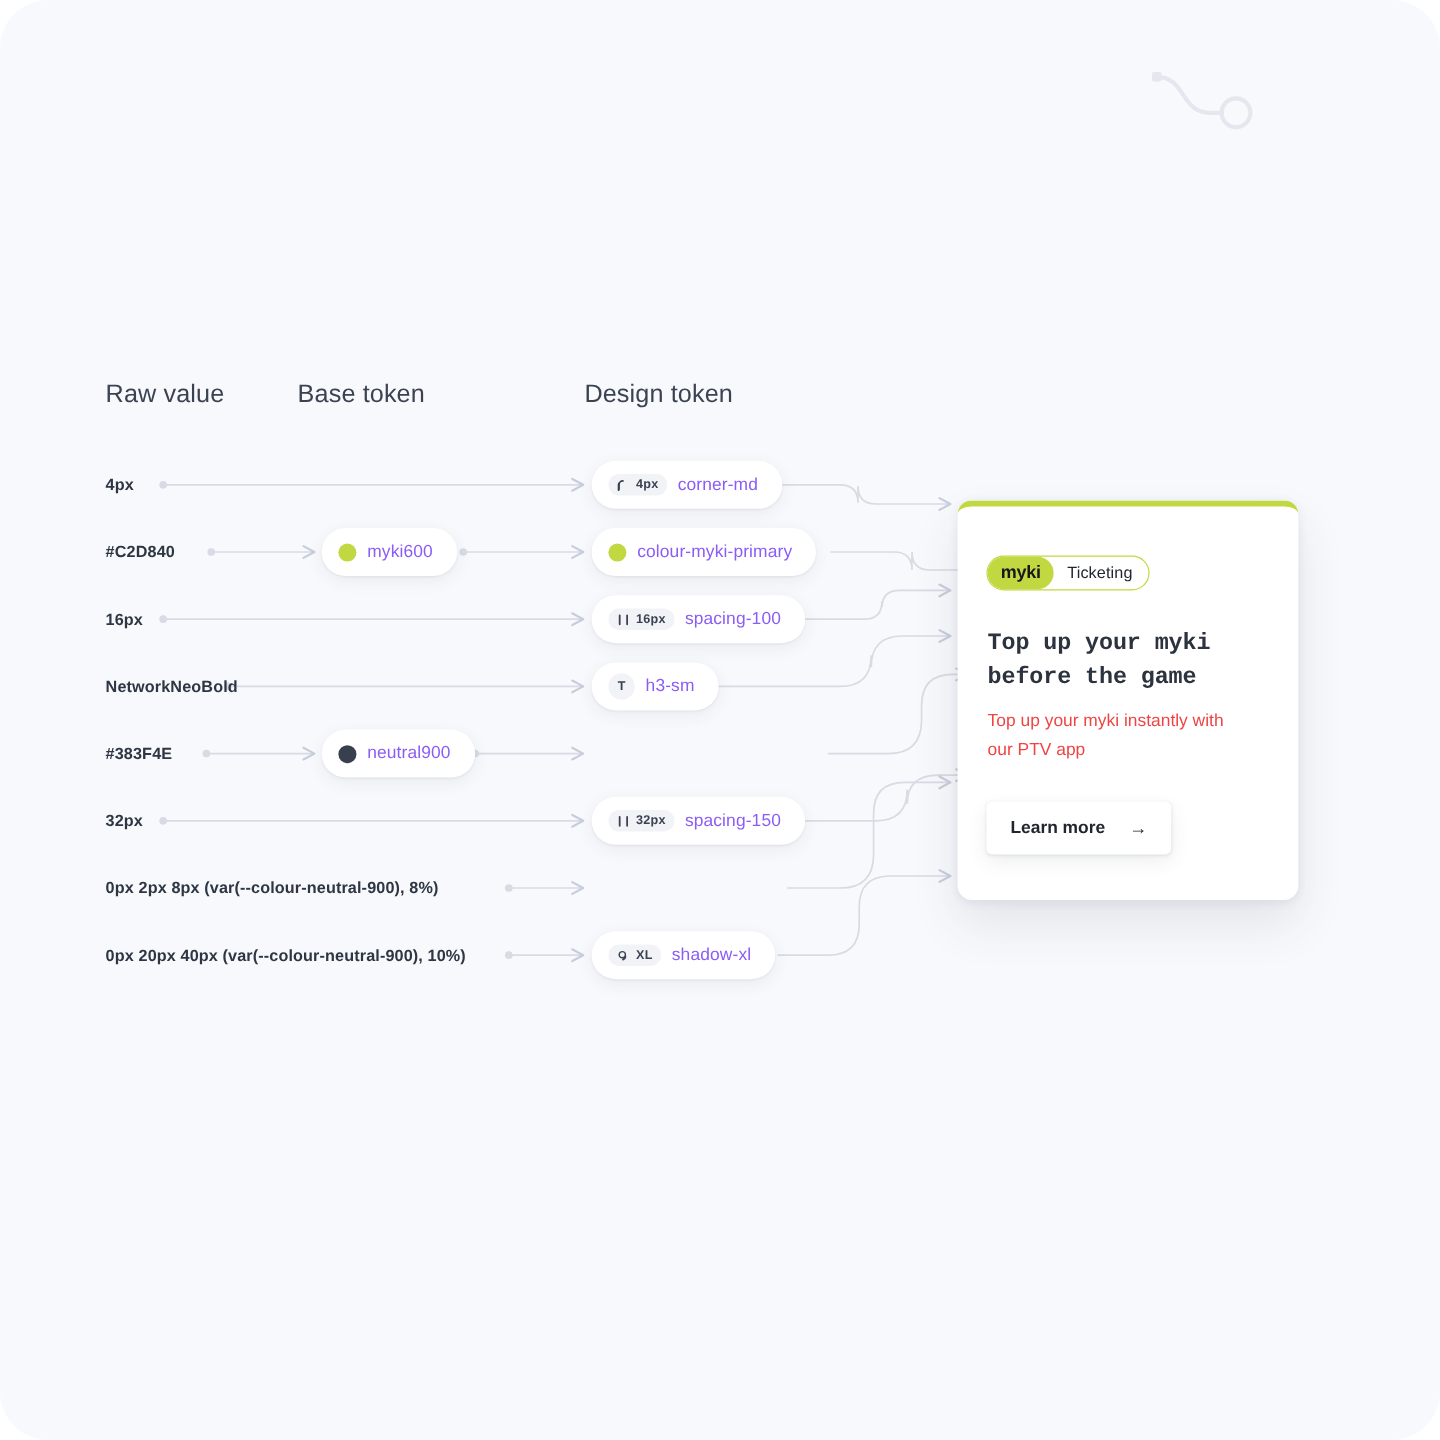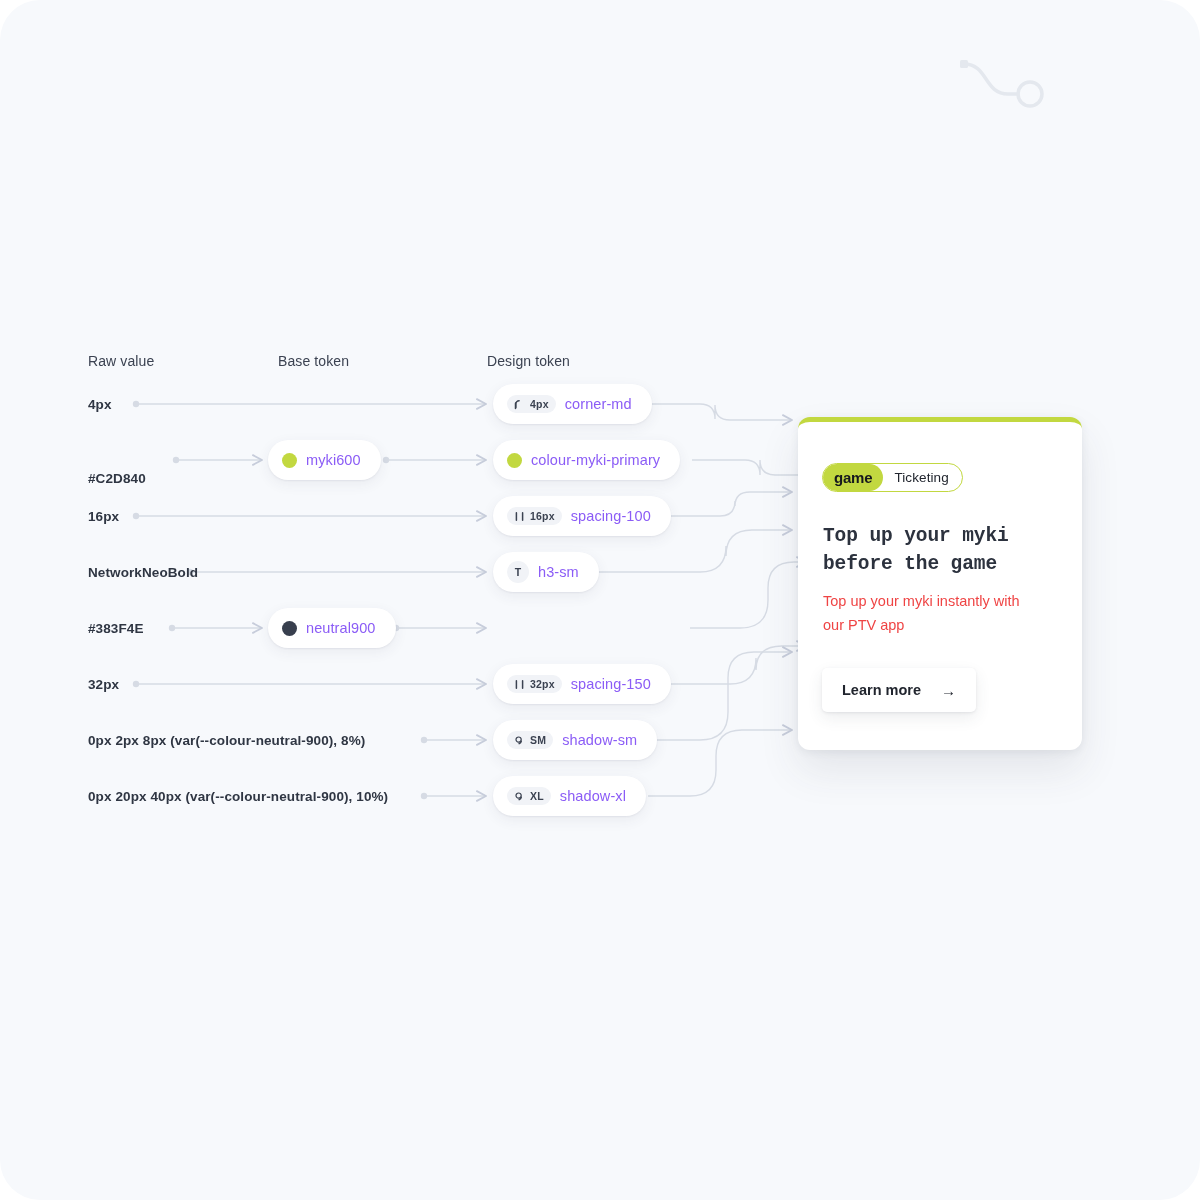--- a/index.html
+++ b/index.html
@@ -36,29 +36,28 @@
     position: absolute;
     inset: 0;
     width: 1200px;
     height: 1200px;
     pointer-events: none;
   }
 
   
   .col-head {
     position: absolute;
-    font-size: 14px;
+    font-size: 21px;
     font-weight: 400;
     color: #3b4251;
     letter-spacing: .1px;
     white-space: nowrap;
-    margin-top: 36px;
   }
   .col-head.c1 { left: 88px;  top: 317px; }
-  .col-head.c2 { left: 278px; top: 317px; }
+  .col-head.c2 { left: 248px; top: 317px; }
   .col-head.c3 { left: 487px; top: 317px; }
 
   
   .raw {
     position: absolute;
     left: 88px;
     font-size: 13.5px;
     font-weight: 700;
     color: #2f3643;
     letter-spacing: .1px;
@@ -267,21 +266,21 @@
 
       <path d="M648 796 L 690 796 Q 716 796 716 770 L 716 756 Q 716 730 742 730 L 792 730"></path>
     </g>
   </svg>
 
   <div class="col-head c1">Raw value</div>
   <div class="col-head c2">Base token</div>
   <div class="col-head c3">Design token</div>
 
   <div class="raw" style="top:404px">4px</div>
-  <div class="raw" style="top:478px">#C2D840</div>
+  <div class="raw" style="top:460px">#C2D840</div>
   <div class="raw" style="top:516px">16px</div>
   <div class="raw" style="top:572px">NetworkNeoBold</div>
   <div class="raw" style="top:628px">#383F4E</div>
   <div class="raw" style="top:684px">32px</div>
   <div class="raw" style="top:740px">0px 2px 8px (var(--colour-neutral-900), 8%)</div>
   <div class="raw" style="top:796px">0px 20px 40px (var(--colour-neutral-900), 10%)</div>
 
   <div class="pill" style="left:268px; top:460px">
     <span class="dot" style="background:#C2D840"></span>
     <span class="label">myki600</span>
@@ -329,45 +328,35 @@
   <div class="pill" style="left:493px; top:684px">
     <span class="badge">
       <svg width="11" height="11" viewBox="0 0 11 11">
         <path d="M2.4 1.8 L2.4 9.2 M8.6 1.8 L8.6 9.2" stroke="#3b4251" stroke-width="1.5" stroke-linecap="round"></path>
       </svg>
       <span class="btxt">32px</span>
     </span>
     <span class="label">spacing-150</span>
   </div>
 
-  <div class="pill" style="left:493px; top:740px">
-    <span class="badge">
-      <svg width="11" height="11" viewBox="0 0 11 11">
-        <circle cx="4.6" cy="4.6" r="2.6" fill="none" stroke="#3b4251" stroke-width="1.2"></circle>
-        <path d="M7.2 6.4 A3 3 0 0 1 5.2 8.6" fill="none" stroke="#3b4251" stroke-width="1.6" stroke-linecap="round"></path>
-      </svg>
-      <span class="btxt">SM</span>
-    </span>
-    <span class="label">shadow-sm</span>
-  </div>
 
   <div class="pill" style="left:493px; top:796px">
     <span class="badge">
       <svg width="11" height="11" viewBox="0 0 11 11">
         <circle cx="4.6" cy="4.6" r="2.6" fill="none" stroke="#3b4251" stroke-width="1.2"></circle>
         <path d="M7.2 6.4 A3 3 0 0 1 5.2 8.6" fill="none" stroke="#3b4251" stroke-width="1.6" stroke-linecap="round"></path>
       </svg>
       <span class="btxt">XL</span>
     </span>
     <span class="label">shadow-xl</span>
   </div>
 
   <div id="card">
     <div class="myki-badge">
-      <span class="mk">game</span>
+      <span class="mk">myki</span>
       <span class="tk">Ticketing</span>
     </div>
 
     <div class="card-title">Top up your myki before the game</div>
     <div class="card-body">Top up your myki instantly with our PTV app</div>
 
     <div class="learn-btn">
       <span>Learn more</span>
       <span class="arw">→</span>
     </div>

